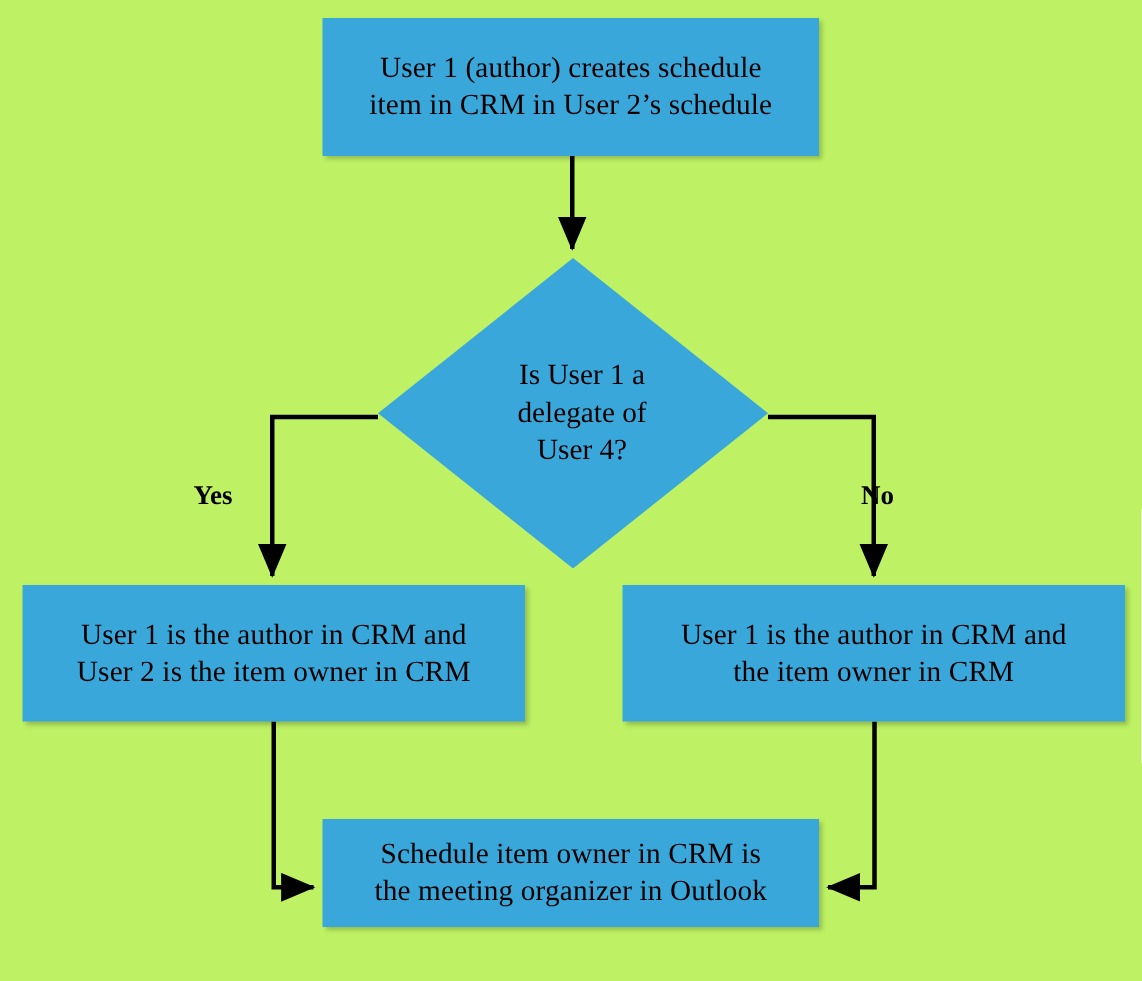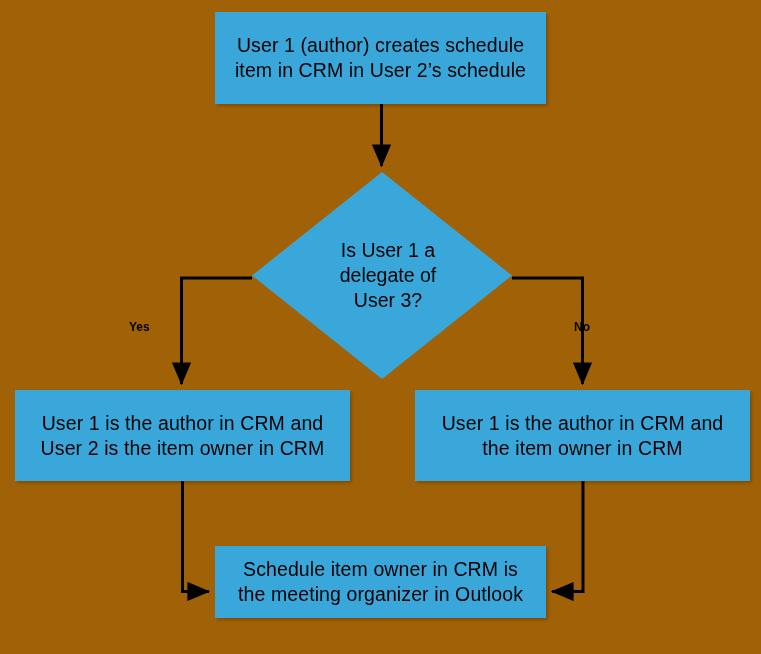--- a/index.html
+++ b/index.html
@@ -8,22 +8,23 @@
     padding: 0;
     background: #ffffff;
   }
   body {
     font-family: "Liberation Sans", sans-serif;
   }
   #flow-canvas {
     position: relative;
     width: 761px;
     height: 654px;
-    background: #a16207;
+    background: #bef264;
     overflow: hidden;
+    font-family: Liberation Serif, serif;
   }
   #connector-layer {
     position: absolute;
     left: 0;
     top: 0;
     width: 761px;
     height: 654px;
     pointer-events: none;
   }
   .node {
@@ -72,21 +73,21 @@
     justify-content: center;
     text-align: center;
     color: #000000;
     font-size: 19.5px;
     line-height: 25px;
     white-space: pre-line;
   }
   
   .edge-label {
     position: absolute;
-    font-size: 12px;
+    font-size: 18px;
     font-weight: bold;
     color: #000000;
     z-index: 3;
     white-space: nowrap;
   }
 </style>
 </head>
 <body>
 
 <div id="flow-canvas">
@@ -111,21 +112,21 @@
 
   <div class="node" style="left:215px; top:12px; width:331px; height:92px;">
     <span class="node-text">User 1 (author) creates schedule
 item in CRM in User 2’s schedule</span>
   </div>
 
   <div class="decision" style="left:252px; top:172px; width:260px; height:207px;">
     <div class="diamond-shape"></div>
     <span class="node-text">Is User 1 a
 delegate of
-User 3?</span>
+User 4?</span>
   </div>
 
   <div class="edge-label" style="left:129px; top:320px;">Yes</div>
 
   <div class="edge-label" style="left:574px; top:320px;">No</div>
 
   <div class="node" style="left:15px; top:390px; width:335px; height:91px;">
     <span class="node-text">User 1 is the author in CRM and
 User 2 is the item owner in CRM</span>
   </div>

